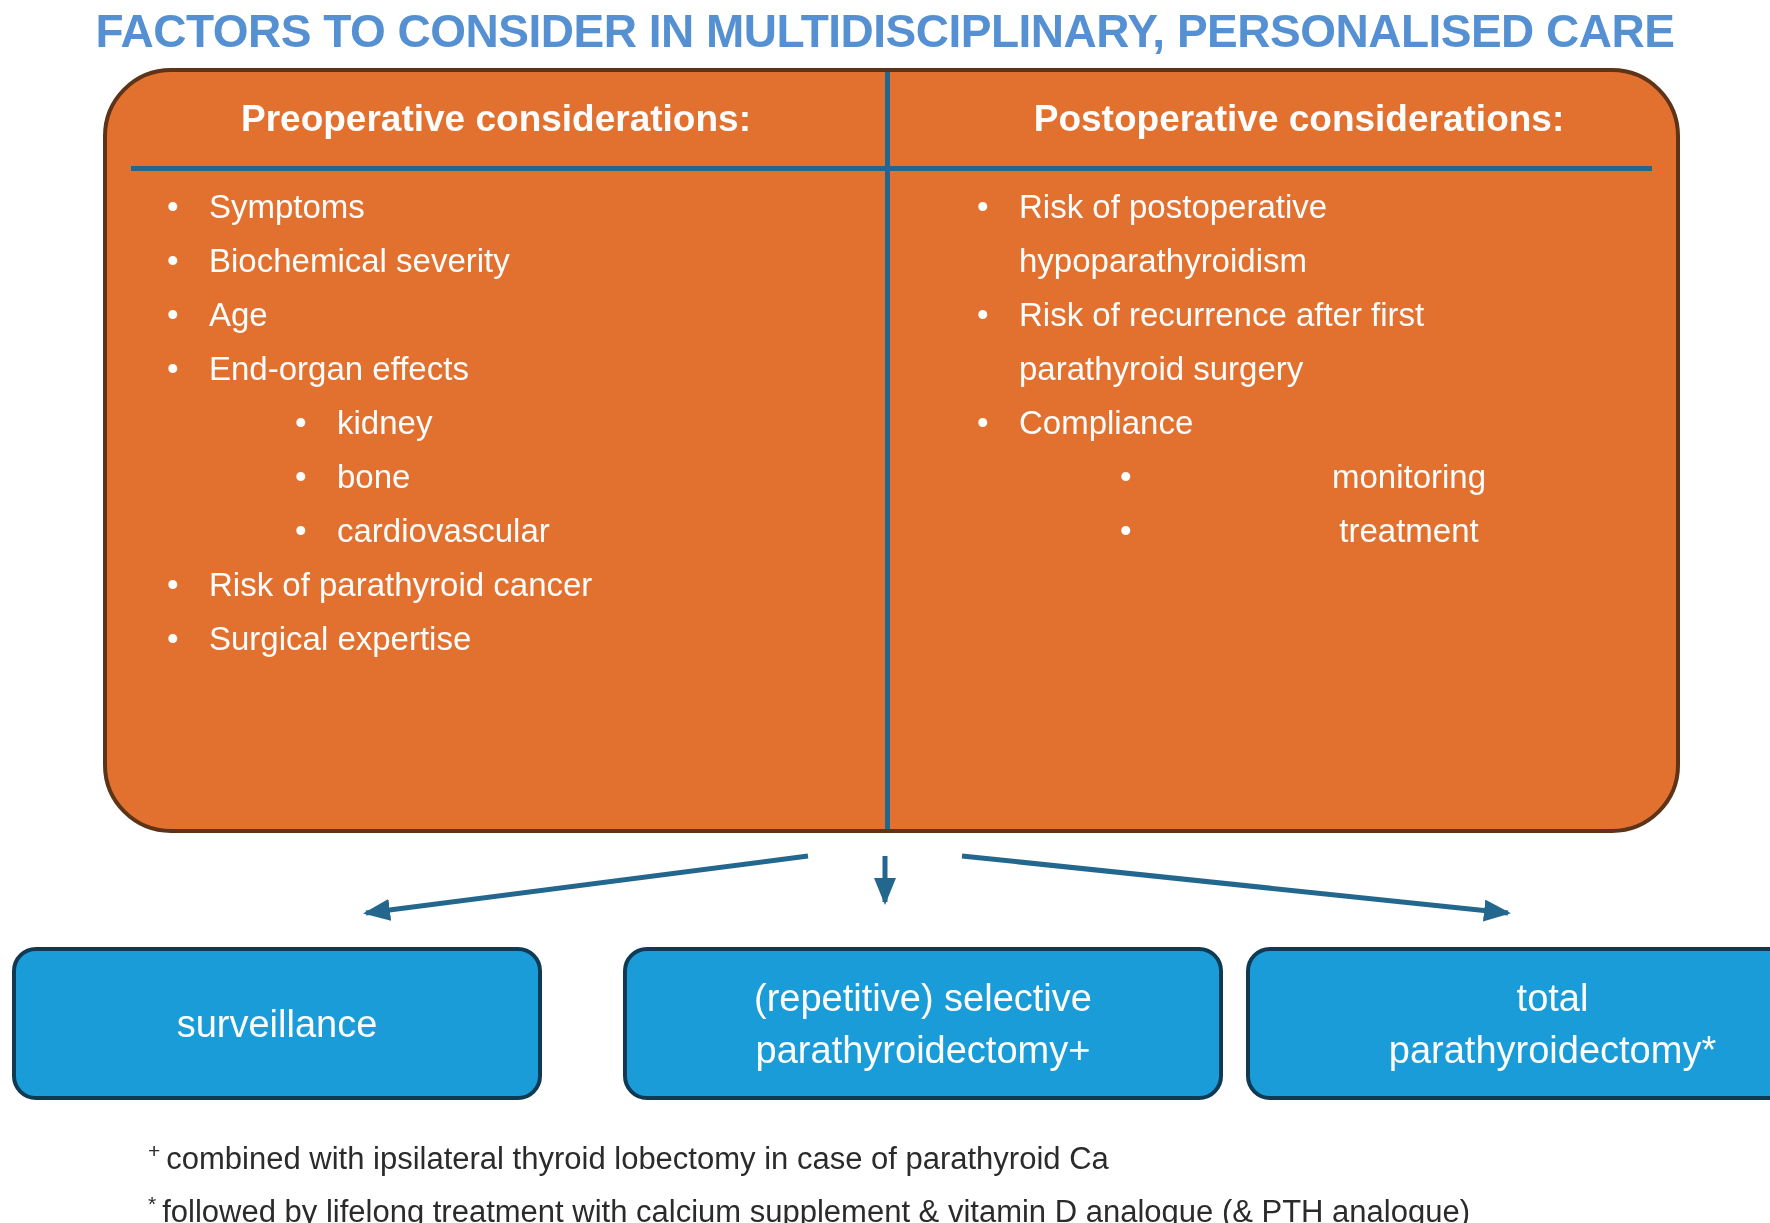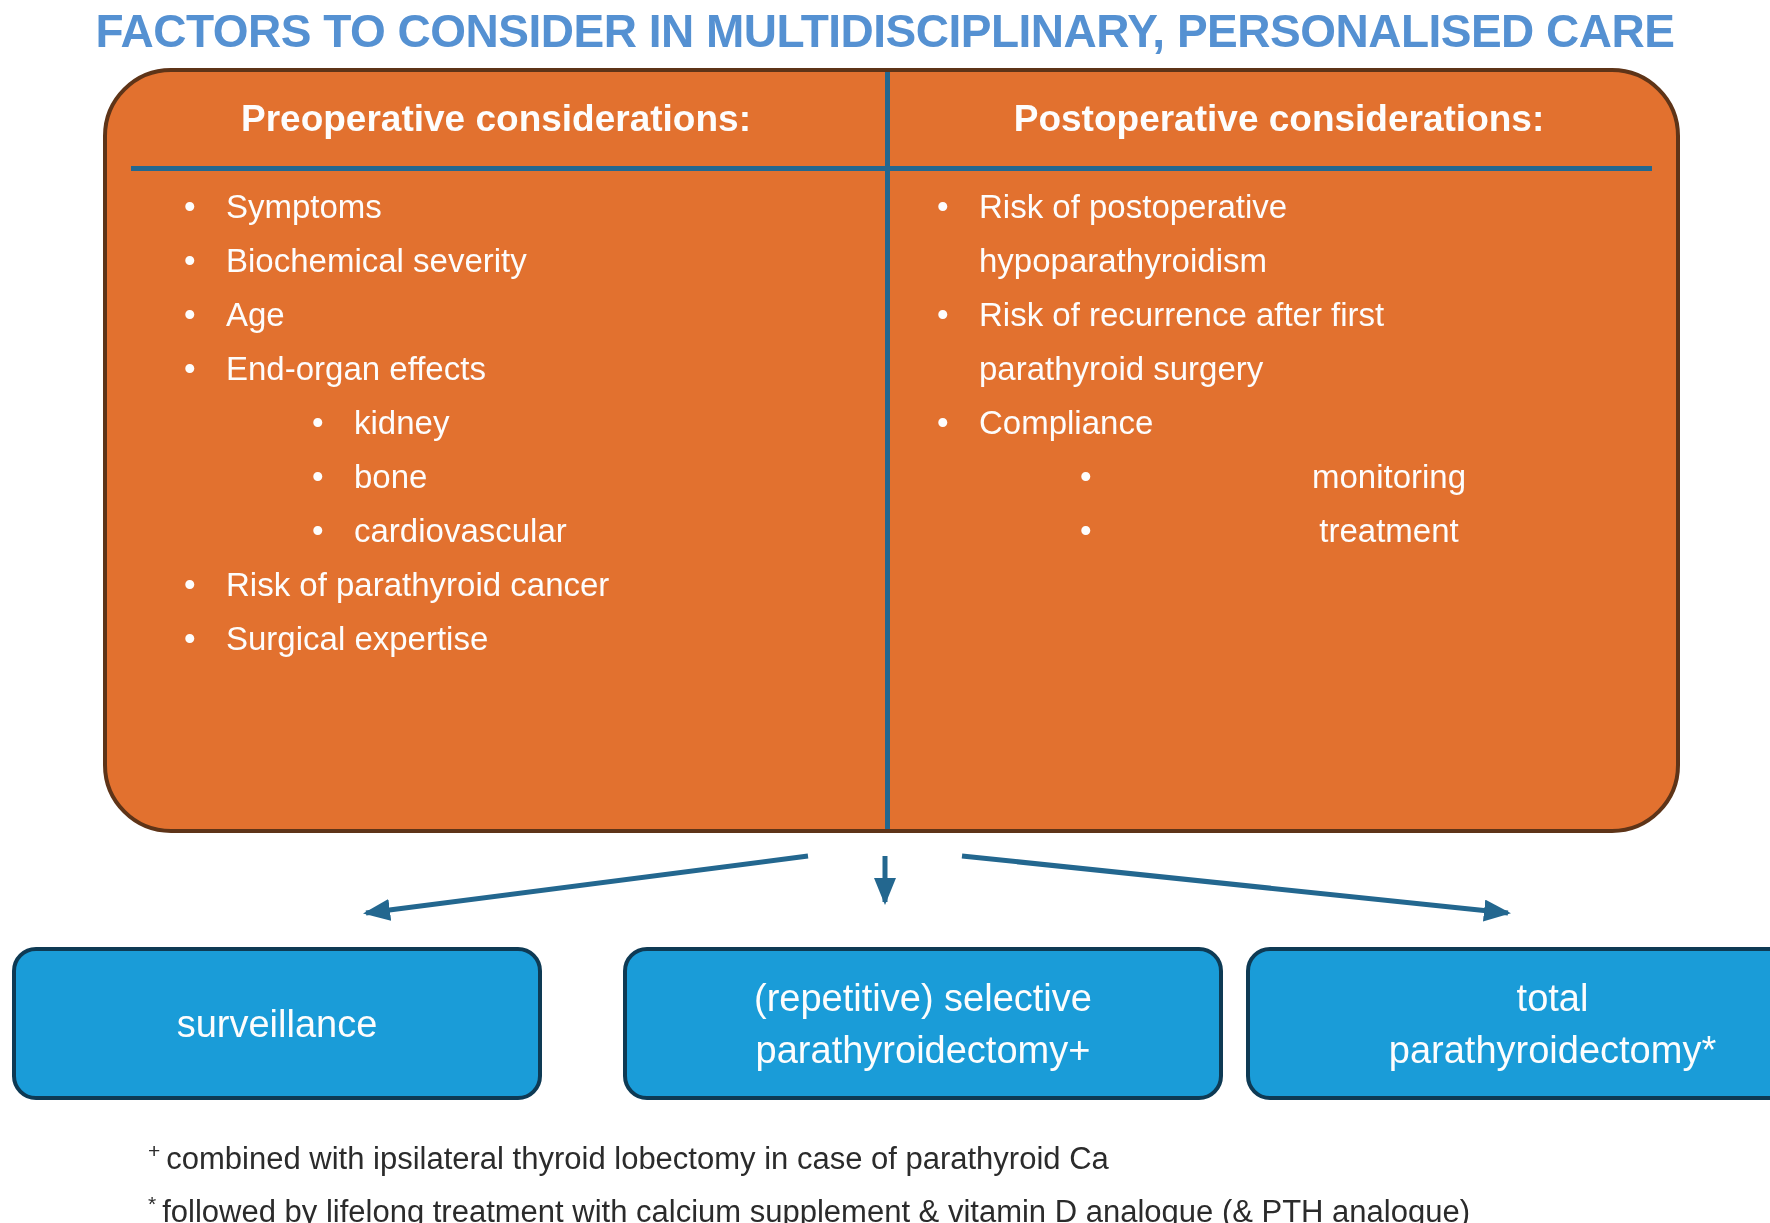--- a/index.html
+++ b/index.html
@@ -30,27 +30,27 @@
   .v-divider{
     position:absolute;left:778px;top:0;bottom:0;width:5px;
     background:var(--teal);
   }
   .h-rule{
     position:absolute;left:24px;right:24px;top:94px;height:5px;
     background:var(--teal);
   }
   .col{position:absolute;top:0;bottom:0;}
   .col-left{left:0;width:778px;}
-  .col-right{left:775px;right:0;}
+  .col-right{left:815px;right:0;}
   .col-header{
     height:94px;display:flex;align-items:center;justify-content:center;
     color:var(--white_text);font-size:37px;font-weight:bold;text-align:right;
   }
   ul.blist{list-style:none;margin-top:14px;}
-  .col-left ul.blist{padding-left:77px;padding-right:6px;}
+  .col-left ul.blist{padding-left:60px;padding-right:6px;}
   .col-right ul.blist{padding-left:55px;padding-right:20px;}
   ul.blist li{
     position:relative;padding-left:42px;
     color:var(--white_text);font-size:33px;line-height:54px;
   }
   ul.blist li .bullet{position:absolute;left:0;top:0;}
   ul.blist li .bullet::before{content:"\2022";}
   .col-left ul.blist li.lvl2{margin-left:128px;}
   .col-right ul.blist li.lvl2{margin-left:143px;text-align:center;}
   ul.blist li .txt{white-space:pre-line;}

